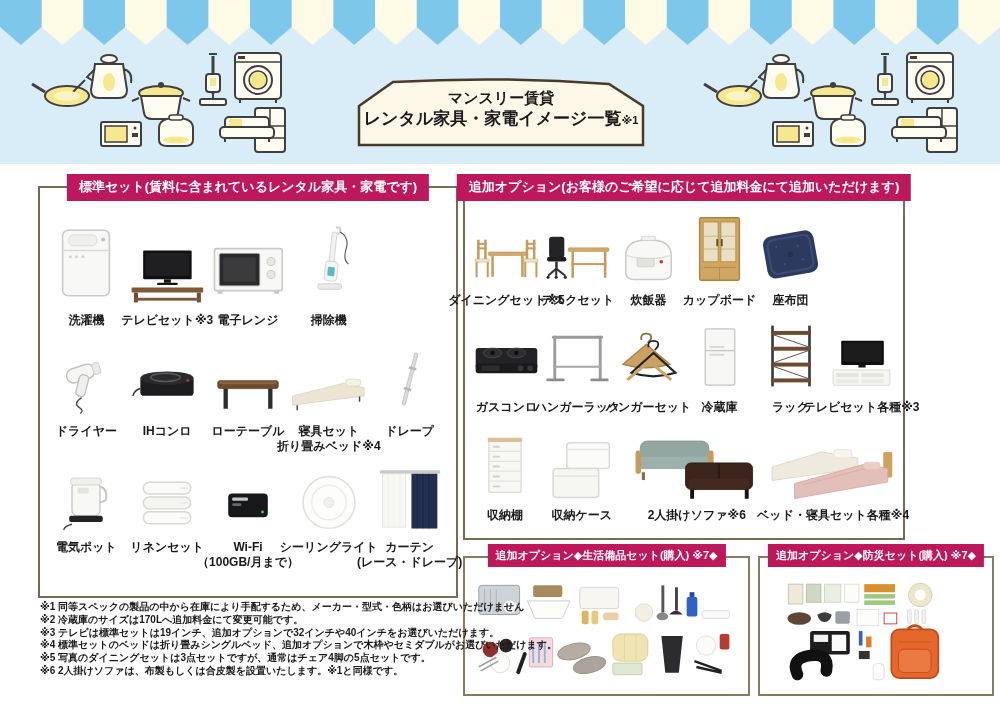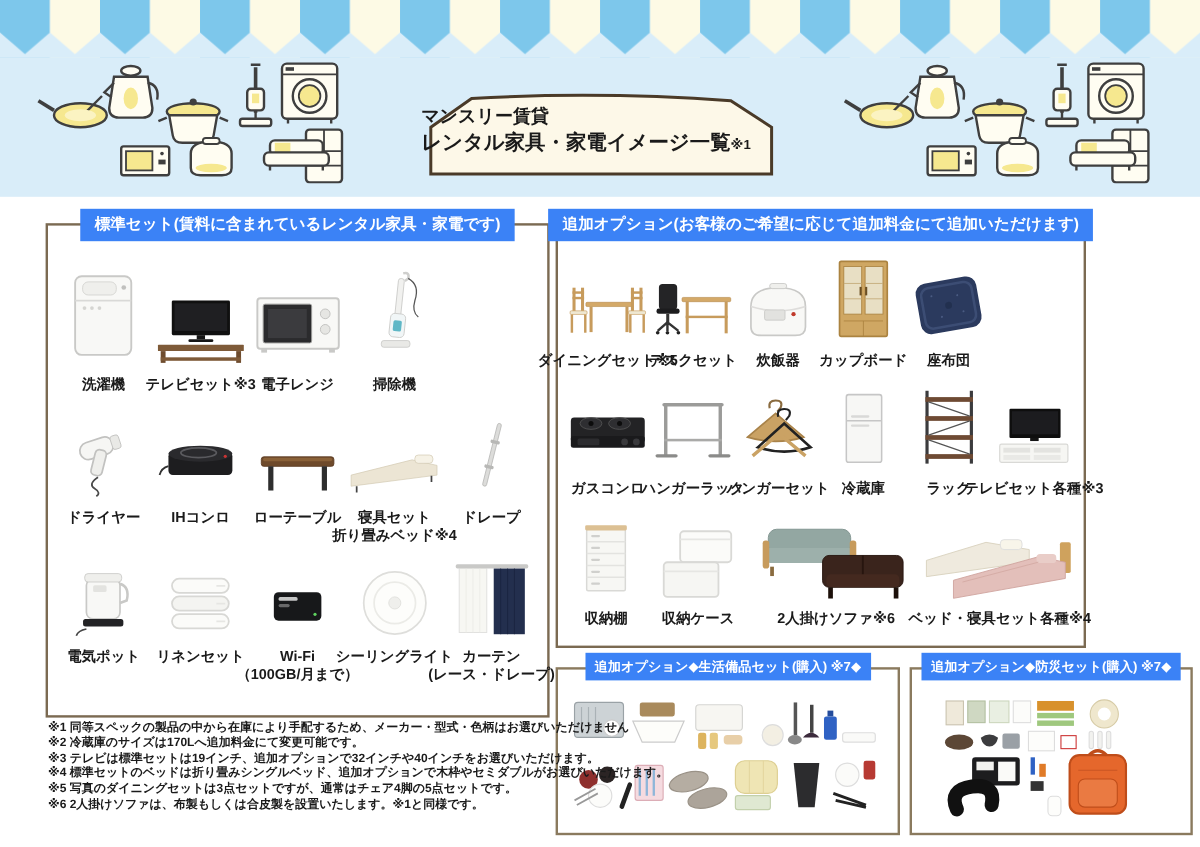--- a/index.html
+++ b/index.html
@@ -7,32 +7,32 @@
           font-family:"Liberation Sans","DejaVu Sans",sans-serif;color:#1a1a1a;}
   
   #awning{position:absolute;left:0;top:0;width:1000px;height:164px;background:#d9edf9;}
   #awning-stripes{position:absolute;left:0;top:0;}
   .appliance-icons{position:absolute;top:48px;width:262px;height:105px;}
   #icons-left{left:28px;}
   #icons-right{left:700px;}
   
   #title-banner{position:absolute;left:351px;top:76px;width:300px;height:72px;}
   #title-banner svg.bg{position:absolute;left:0;top:0;}
-  #title-banner .txt{position:relative;z-index:2;text-align:left;padding-top:12px;line-height:1.35;}
+  #title-banner .txt{position:relative;z-index:2;text-align:center;padding-top:12px;line-height:1.35;}
   #title-banner .l1{font-size:15px;font-weight:bold;}
   #title-banner .l2{font-size:17px;font-weight:bold;}
   #title-banner .note{font-size:11px;font-weight:bold;}
   
   .box{position:absolute;background:#fff;border:2px solid #7b6a52;box-sizing:border-box;}
   #standard-box{left:38px;top:186px;width:420px;height:412px;}
   #options-box{left:463px;top:186px;width:442px;height:354px;}
   #life-box{left:463px;top:556px;width:287px;height:140px;border-color:#8a7a5e;}
   #bousai-box{left:758px;top:556px;width:236px;height:140px;border-color:#8a7a5e;}
   .badge{position:absolute;top:-14px;left:50%;transform:translateX(-50%);
-         background:#3b82f6;color:#fff;font-weight:bold;font-size:13px;
+         background:#be185d;color:#fff;font-weight:bold;font-size:13px;
          padding:4px 12px 5px;white-space:nowrap;z-index:3;}
   .badge.small{font-size:11px;padding:4px 8px;}
   
   .g-row{display:grid;}
   .std-row{grid-template-columns:repeat(5,1fr);padding:0 6px;}
   .opt-row{grid-template-columns:repeat(6,1fr);padding:0 6px;}
   .opt-row3{display:flex;padding:0 6px;}
   .cell{display:flex;flex-direction:column;align-items:center;min-width:0;}
   .ph{width:100%;display:flex;align-items:flex-end;justify-content:center;}
   .ph svg{display:block;}

